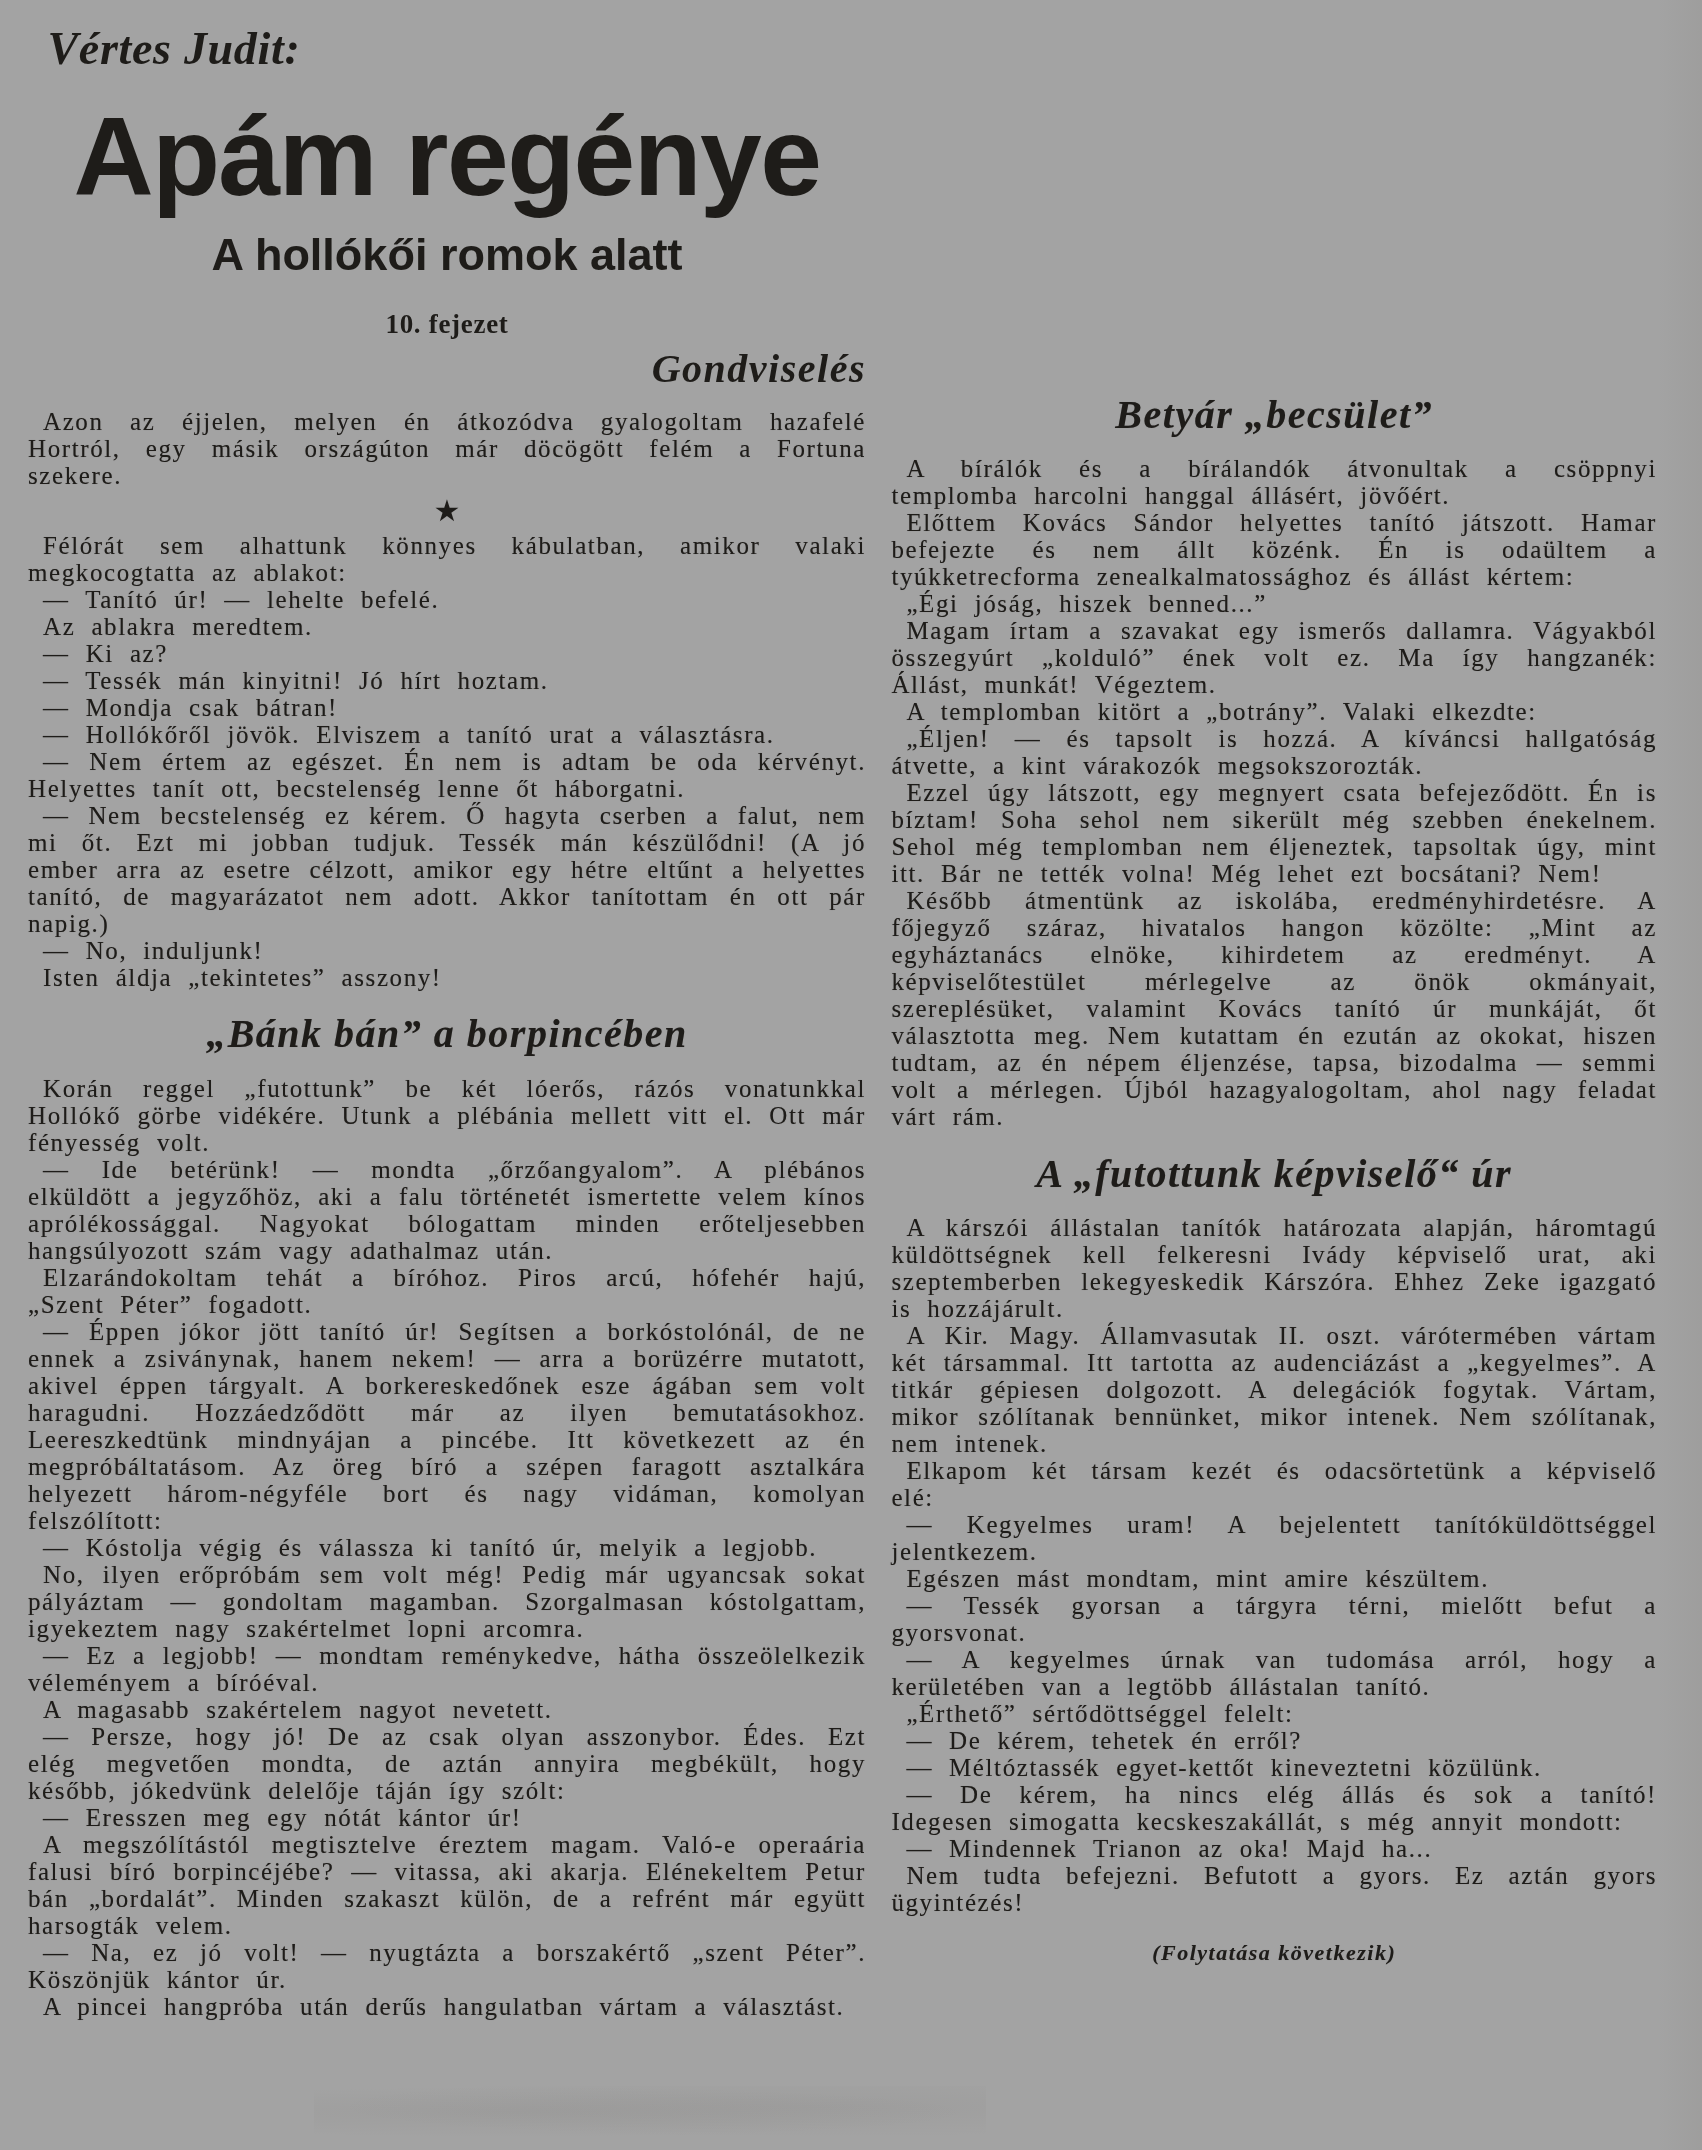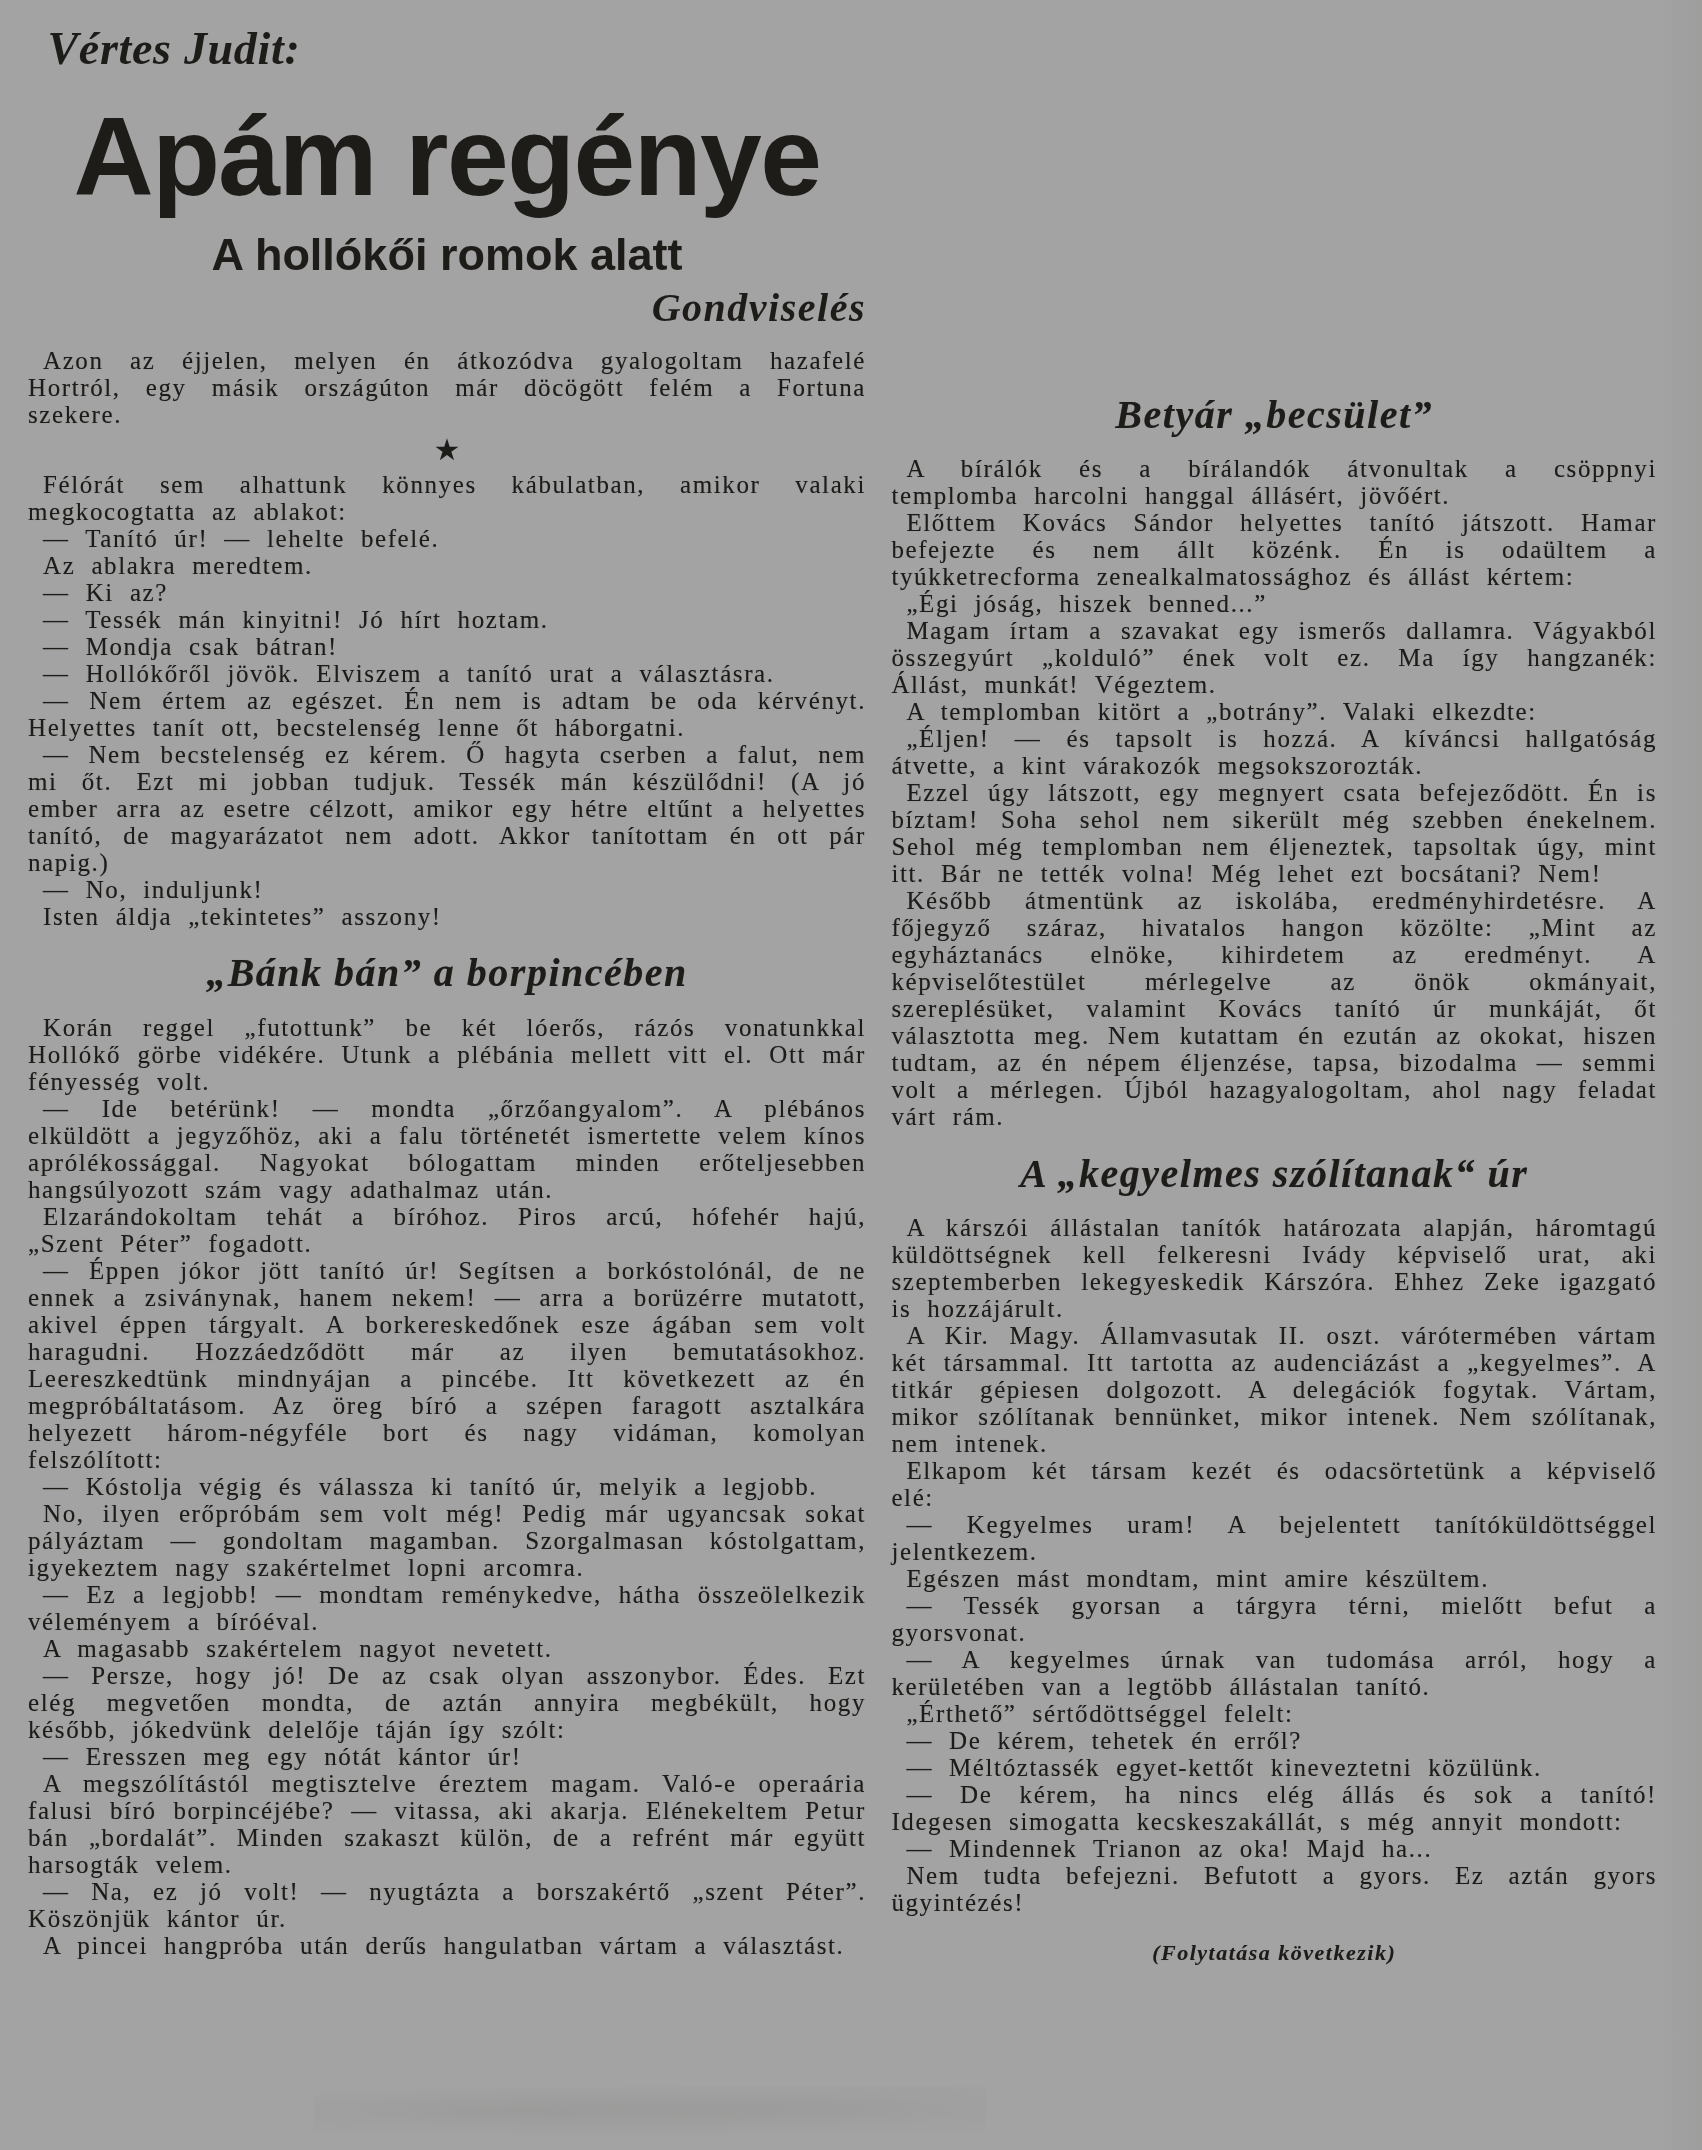--- a/index.html
+++ b/index.html
@@ -113,20 +113,21 @@
   }
 </style>
 </head>
 <body>
 
 <div class="page">
   <div class="col col-left">
     <div class="byline">Vértes Judit:</div>
     <h1 class="title">Apám regénye</h1>
     <h2 class="subtitle">A hollókői romok alatt</h2>
+    <div class="chapter">10. fejezet</div>
     <div class="sec-title">Gondviselés</div>
     <div class="body-flow">
         <p class="para">Azon az éjjelen, melyen én átkozódva gyalogoltam hazafelé Hortról, egy másik országúton már döcögött felém a Fortuna szekere.</p>
         <div class="star-sep">★</div>
         <p class="para">Félórát sem alhattunk könnyes kábulatban, amikor valaki megkocogtatta az ablakot:</p>
         <p class="para">— Tanító úr! — lehelte befelé.</p>
         <p class="para">Az ablakra meredtem.</p>
         <p class="para">— Ki az?</p>
         <p class="para">— Tessék mán kinyitni! Jó hírt hoztam.</p>
         <p class="para">— Mondja csak bátran!</p>
@@ -155,21 +156,21 @@
     <div class="body-flow">
         <h3 class="col-heading">Betyár „becsület”</h3>
         <p class="para">A bírálók és a bírálandók átvonultak a csöppnyi templomba harcolni hanggal állásért, jövőért.</p>
         <p class="para">Előttem Kovács Sándor helyettes tanító játszott. Hamar befejezte és nem állt közénk. Én is odaültem a tyúkketrecforma zenealkalmatossághoz és állást kértem:</p>
         <p class="para">„Égi jóság, hiszek benned...”</p>
         <p class="para">Magam írtam a szavakat egy ismerős dallamra. Vágyakból összegyúrt „kolduló” ének volt ez. Ma így hangzanék: Állást, munkát! Végeztem.</p>
         <p class="para">A templomban kitört a „botrány”. Valaki elkezdte:</p>
         <p class="para">„Éljen! — és tapsolt is hozzá. A kíváncsi hallgatóság átvette, a kint várakozók megsokszorozták.</p>
         <p class="para">Ezzel úgy látszott, egy megnyert csata befejeződött. Én is bíztam! Soha sehol nem sikerült még szebben énekelnem. Sehol még templomban nem éljeneztek, tapsoltak úgy, mint itt. Bár ne tették volna! Még lehet ezt bocsátani? Nem!</p>
         <p class="para">Később átmentünk az iskolába, eredményhirdetésre. A főjegyző száraz, hivatalos hangon közölte: „Mint az egyháztanács elnöke, kihirdetem az eredményt. A képviselőtestület mérlegelve az önök okmányait, szereplésüket, valamint Kovács tanító úr munkáját, őt választotta meg. Nem kutattam én ezután az okokat, hiszen tudtam, az én népem éljenzése, tapsa, bizodalma — semmi volt a mérlegen. Újból hazagyalogoltam, ahol nagy feladat várt rám.</p>
-        <h3 class="col-heading">A „kegyelmes szólítanak“ úr</h3>
+        <h3 class="col-heading">A „futottunk képviselő“ úr</h3>
         <p class="para">A kárszói állástalan tanítók határozata alapján, háromtagú küldöttségnek kell felkeresni Ivády képviselő urat, aki szeptemberben lekegyeskedik Kárszóra. Ehhez Zeke igazgató is hozzájárult.</p>
         <p class="para">A Kir. Magy. Államvasutak II. oszt. várótermében vártam két társammal. Itt tartotta az audenciázást a „kegyelmes”. A titkár gépiesen dolgozott. A delegációk fogytak. Vártam, mikor szólítanak bennünket, mikor intenek. Nem szólítanak, nem intenek.</p>
         <p class="para">Elkapom két társam kezét és odacsörtetünk a képviselő elé:</p>
         <p class="para">— Kegyelmes uram! A bejelentett tanítóküldöttséggel jelentkezem.</p>
         <p class="para">Egészen mást mondtam, mint amire készültem.</p>
         <p class="para">— Tessék gyorsan a tárgyra térni, mielőtt befut a gyorsvonat.</p>
         <p class="para">— A kegyelmes úrnak van tudomása arról, hogy a kerületében van a legtöbb állástalan tanító.</p>
         <p class="para">„Érthető” sértődöttséggel felelt:</p>
         <p class="para">— De kérem, tehetek én erről?</p>
         <p class="para">— Méltóztassék egyet-kettőt kineveztetni közülünk.</p>

